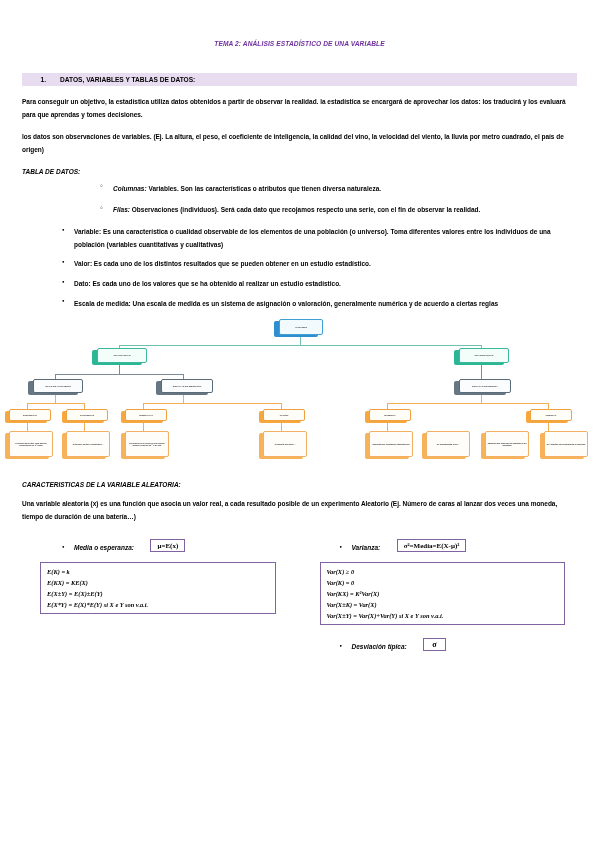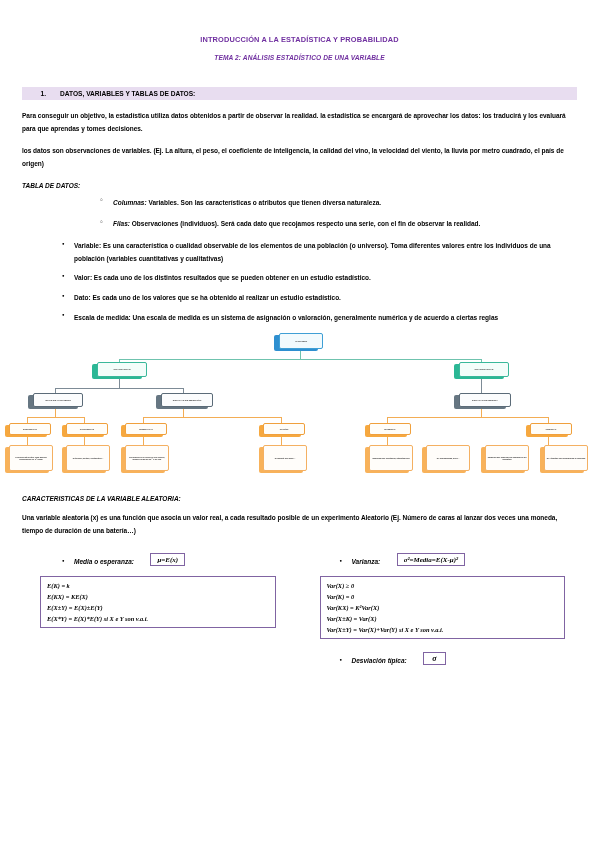--- a/index.html
+++ b/index.html
@@ -168,21 +168,20 @@
   .two-col {
     position: relative;
     margin-top: 4px;
   }
   .fbox {
     display: inline-block;
     border: 1px solid #8064a2;
     background: #fff;
     padding: 1.5px 6px;
     font-family: "Liberation Serif", serif;
-    font-style: italic;
     font-size: 7px;
     font-weight: bold;
     vertical-align: middle;
     margin-left: 12px;
   }
   .fblock {
     border: 1px solid #8064a2;
     background: #fff;
     font-family: "Liberation Serif", serif;
     font-style: italic;
@@ -210,21 +209,20 @@
     font-size: 4.2px;
     font-style: normal;
   }
 </style>
 </head>
 <body>
 
 <div class="page">
   <div class="inner">
 
-    <div class="doc-title">INTRODUCCIÓN A LA ESTADÍSTICA Y PROBABILIDAD</div>
     <div class="doc-subtitle">TEMA 2: ANÁLISIS ESTADÍSTICO DE UNA VARIABLE</div>
 
     <div class="section-band">
       <span class="num">1.</span><span>DATOS, VARIABLES Y TABLAS DE DATOS:</span>
     </div>
 
     <p class="body">Para conseguir un objetivo, la estadística utiliza datos obtenidos a partir de observar la realidad. la estadística se encargará de aprovechar los datos: los traducirá y los evaluará para que aprendas y tomes decisiones.</p>
     <p class="body">los datos son observaciones de variables. (Ej. La altura, el peso, el coeficiente de inteligencia, la calidad del vino, la velocidad del viento, la lluvia por metro cuadrado, el país de origen)</p>
 
     <div class="ital-head">TABLA DE DATOS:</div>

